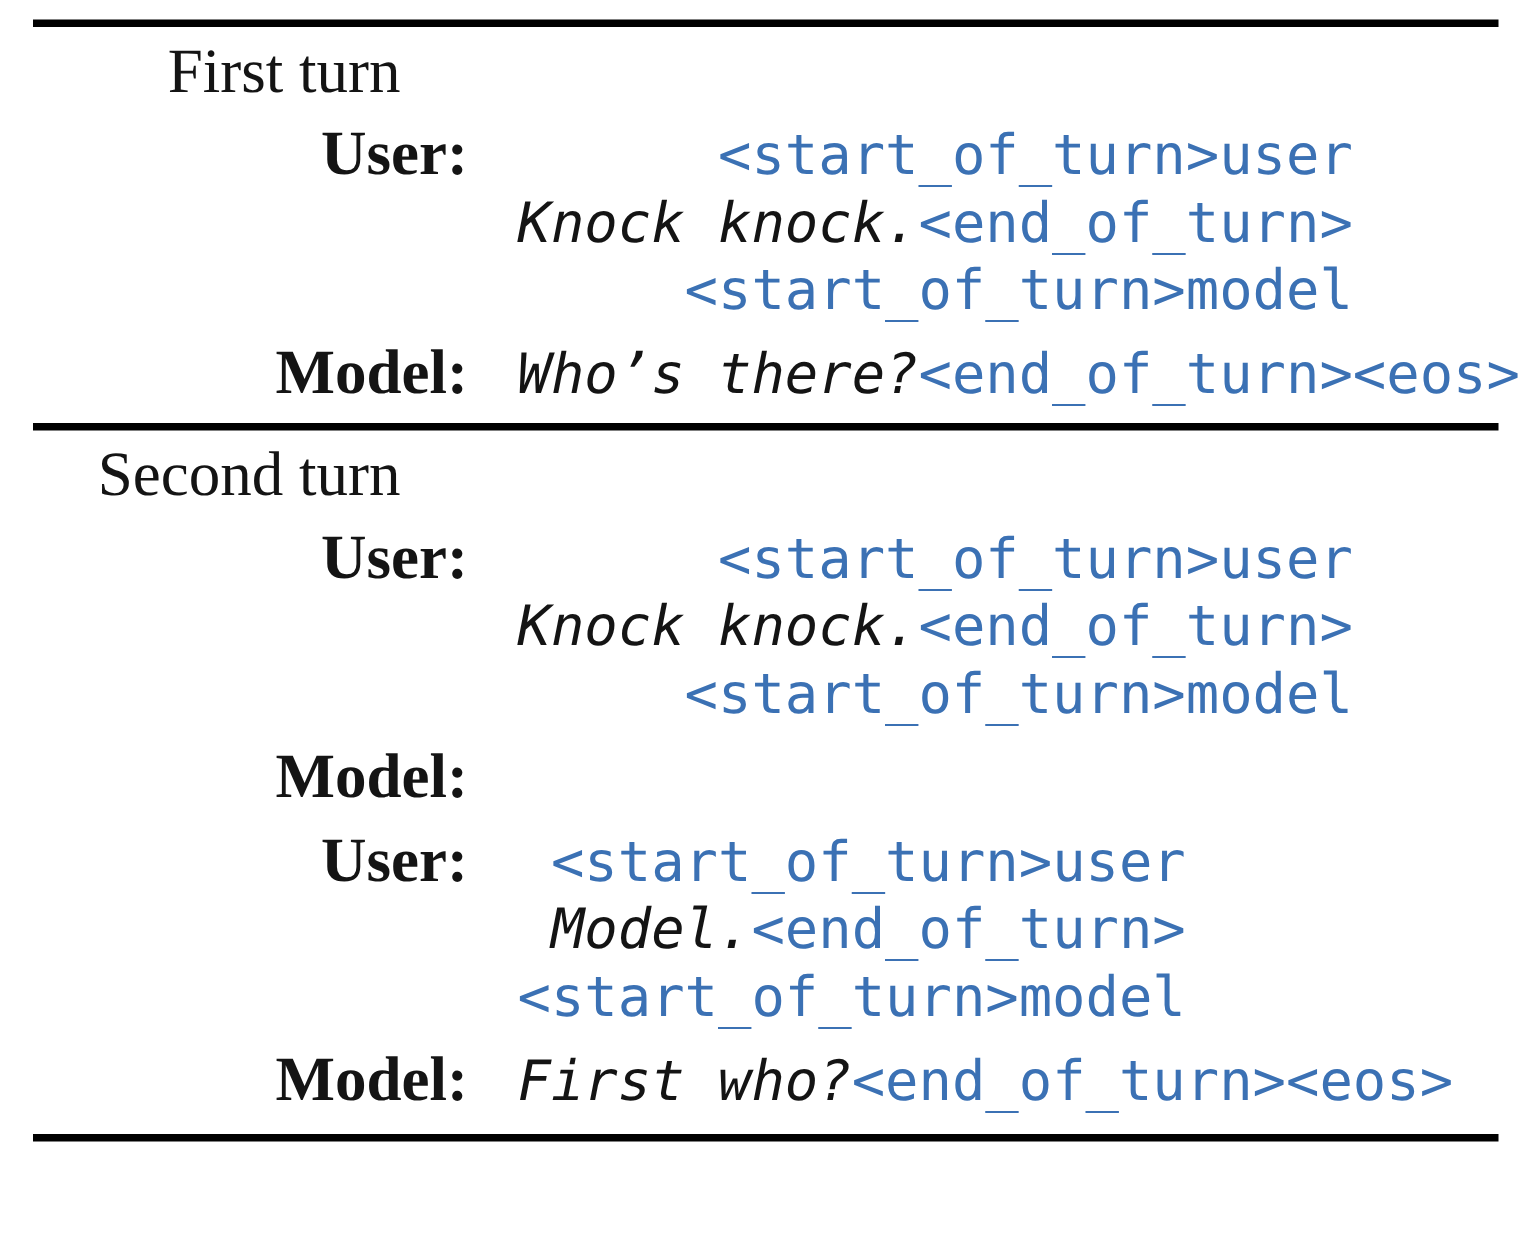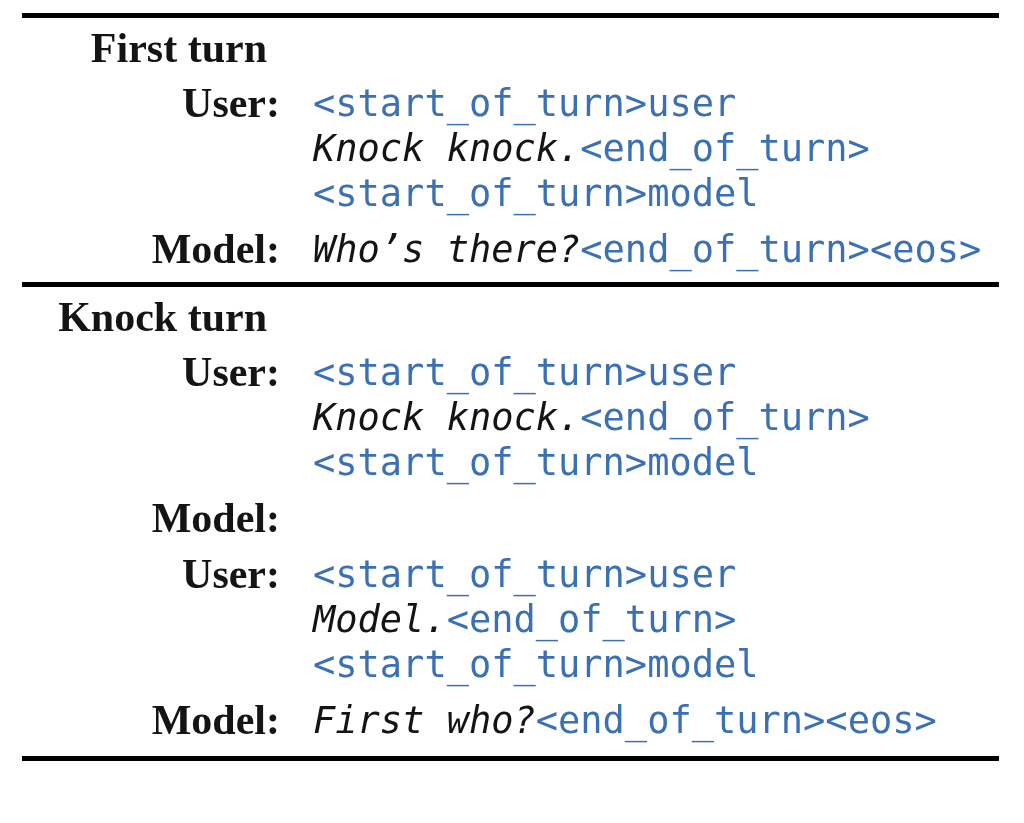--- a/index.html
+++ b/index.html
@@ -19,49 +19,50 @@
     background: var(--rule, #000000);
   }
   .rule-top { margin-top: 13px; }
   .rule-mid { margin-top: 10px; }
   .rule-bottom { margin-top: 13px; }
   .section-title {
     margin-left: 22px;
     margin-top: 8px;
     width: 245px;
     text-align: right;
-    font-weight: bold;
+    font-weight: normal;
     font-size: 42px;
     line-height: 44px;
     white-space: nowrap;
   }
   .row {
     display: flex;
     align-items: flex-start;
     margin-top: 11px;
+    padding-left: 32px;
   }
   .section .row:first-of-type { margin-top: 33px; }
   .section-second .row:first-of-type { margin-top: 36px; }
   .speaker-label {
     flex: 0 0 280px;
     width: 280px;
     text-align: right;
     font-weight: bold;
     font-size: 42px;
     line-height: 45px;
     white-space: nowrap;
   }
   .code-block {
     margin-left: 33px;
     font-family: "DejaVu Sans Mono", "Liberation Mono", monospace;
     font-size: 37px;
     line-height: 45px;
     white-space: pre;
   }
-  .code-line { height: 45px; }
+  .code-line { height: 45px; text-align: right; }
   .tok { color: var(--token, #3B71B4); }
   .plain { color: var(--text, #141414); font-style: italic; }
 </style>
 </head>
 <body>
 
 <div class="page">
   <div class="rule rule-top"></div>
   <div id="table-body">
       <div class="section">
@@ -70,21 +71,21 @@
           <div class="speaker-label">User:</div>
           <div class="code-block"><div class="code-line"><span class="tok">&lt;start_of_turn&gt;user</span></div><div class="code-line"><span class="plain">Knock knock.</span><span class="tok">&lt;end_of_turn&gt;</span></div><div class="code-line"><span class="tok">&lt;start_of_turn&gt;model</span></div></div>
         </div>
         <div class="row">
           <div class="speaker-label">Model:</div>
           <div class="code-block"><div class="code-line"><span class="plain">Who’s there?</span><span class="tok">&lt;end_of_turn&gt;&lt;eos&gt;</span></div></div>
         </div>
       </div>
       <div class="rule rule-mid"></div>
       <div class="section section-second">
-        <div class="section-title">Knock turn</div>
+        <div class="section-title">Second turn</div>
         <div class="row">
           <div class="speaker-label">User:</div>
           <div class="code-block"><div class="code-line"><span class="tok">&lt;start_of_turn&gt;user</span></div><div class="code-line"><span class="plain">Knock knock.</span><span class="tok">&lt;end_of_turn&gt;</span></div><div class="code-line"><span class="tok">&lt;start_of_turn&gt;model</span></div></div>
         </div>
         <div class="row">
           <div class="speaker-label">Model:</div>
         </div>
         <div class="row">
           <div class="speaker-label">User:</div>
           <div class="code-block"><div class="code-line"><span class="tok">&lt;start_of_turn&gt;user</span></div><div class="code-line"><span class="plain">Model.</span><span class="tok">&lt;end_of_turn&gt;</span></div><div class="code-line"><span class="tok">&lt;start_of_turn&gt;model</span></div></div>

